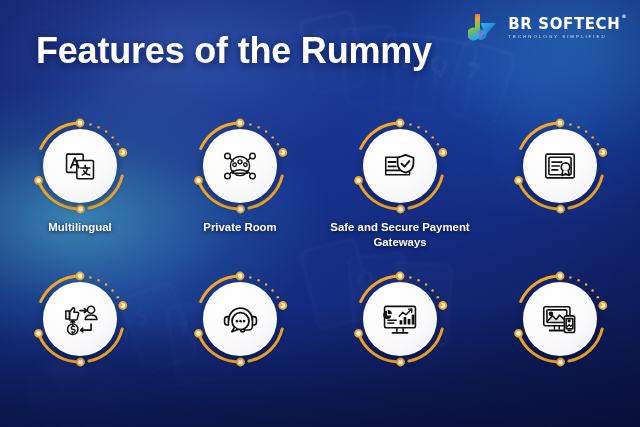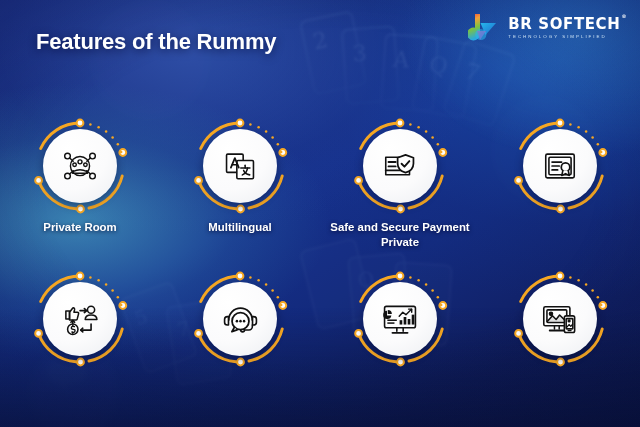--- a/index.html
+++ b/index.html
@@ -43,21 +43,21 @@
   }
   .logo-reg{font-size:5px;vertical-align:super;position:relative;top:-5px;left:1px;}
   .logo-tag{
     font-size:4.4px;letter-spacing:2.0px;color:#cfe4f5;margin-top:3px;
     font-family:"Liberation Sans", sans-serif;white-space:nowrap;
   }
 
   
   .title{
     position:absolute;left:36px;top:27px;width:430px;
-    color:#fff;font-size:22px;font-weight:700;line-height:1.32;
+    color:#fff;font-size:36px;font-weight:700;line-height:1.32;
     letter-spacing:-.2px;
     text-shadow:0 2px 8px rgba(4,10,50,.65);
     font-family:"Liberation Sans", sans-serif;
   }
   .title .l2{display:block;}
 
   
   .grid{position:absolute;left:0;top:118px;width:640px;}
   .row{display:flex;}
   .cell{width:160px;display:flex;flex-direction:column;align-items:center;}
@@ -212,20 +212,61 @@
             <g fill="#F7A823">
               <circle cx="58.4" cy="6.4" r="1.25"></circle>
                 <circle cx="66.6" cy="9.2" r="1.25"></circle>
               <circle cx="74.1" cy="13.6" r="1.25"></circle>
                 <circle cx="80.6" cy="19.4" r="1.25"></circle>
               <circle cx="85.8" cy="26.3" r="1.25"></circle>
                 <circle cx="89.2" cy="34" r="1.25"></circle>
             </g>
           </svg>
           <div class="disc">
+            <svg width="38" height="38" viewBox="0 0 48 48">
+              <g fill="none" stroke="#111" stroke-width="2" stroke-linejoin="round" stroke-linecap="round">
+                <rect x="7" y="9" width="21" height="23" rx="1.5" fill="#fff"></rect>
+                <rect x="20" y="17" width="21" height="23" rx="1.5" fill="#fff"></rect>
+                <path d="M12.5 26 L17.5 14 L22.5 26" stroke-width="2.2"></path>
+                <path d="M14.3 22.5 h6.4" stroke-width="2"></path>
+                <path d="M30.5 23 v3.6" stroke-width="2"></path>
+                <path d="M25 26.6 h11.5" stroke-width="2"></path>
+                <path d="M33.4 26.6 q-0.4 6.2 -6.4 8.6" stroke-width="2"></path>
+                <path d="M28.6 29.6 q1.6 4.3 7.6 5.6" stroke-width="2"></path>
+              </g>
+            </svg>
+          </div>
+        </div>
+        <div class="label">Multilingual</div>
+      </div>
+
+      <div class="cell">
+        <div class="badge">
+          <svg class="ring" width="96" height="96" viewBox="0 0 96 96">
+            <g fill="none" stroke="#F7A823" stroke-width="3" stroke-linecap="round">
+              <path d="M48 5 A43 43 0 0 0 8.7 30.5"></path>
+              <path d="M6.6 62.4 A43 43 0 0 0 44 90.8"></path>
+              <path d="M57 90 A43 43 0 0 0 90.2 58"></path>
+            </g>
+            <g stroke="#F7A823" stroke-width="2" fill="#ffffff">
+              <circle cx="48" cy="5" r="3.4"></circle>
+                <circle cx="6.6" cy="62.4" r="3.4"></circle>
+              <circle cx="48.5" cy="91" r="3.4"></circle>
+                <circle cx="90.8" cy="34.5" r="3.4"></circle>
+            </g>
+            <g fill="#F7A823">
+              <circle cx="58.4" cy="6.4" r="1.25"></circle>
+                <circle cx="66.6" cy="9.2" r="1.25"></circle>
+              <circle cx="74.1" cy="13.6" r="1.25"></circle>
+                <circle cx="80.6" cy="19.4" r="1.25"></circle>
+              <circle cx="85.8" cy="26.3" r="1.25"></circle>
+                <circle cx="89.2" cy="34" r="1.25"></circle>
+            </g>
+          </svg>
+          <div class="disc">
             <svg width="40" height="40" viewBox="0 0 48 48">
               <g fill="none" stroke="#111" stroke-width="1.7" stroke-linecap="round" stroke-linejoin="round">
                 <circle cx="24" cy="24" r="11.5"></circle>
                 <circle cx="9" cy="12" r="3.4"></circle>
                   <circle cx="39" cy="12" r="3.4"></circle>
                 <circle cx="9" cy="36" r="3.4"></circle>
                   <circle cx="39" cy="36" r="3.4"></circle>
                 <path d="M11.6 14.5 L15.8 18.2"></path>
                   <path d="M36.4 14.5 L32.2 18.2"></path>
                 <path d="M11.6 33.5 L15.8 29.8"></path>
@@ -261,72 +302,31 @@
                 <circle cx="66.6" cy="9.2" r="1.25"></circle>
               <circle cx="74.1" cy="13.6" r="1.25"></circle>
                 <circle cx="80.6" cy="19.4" r="1.25"></circle>
               <circle cx="85.8" cy="26.3" r="1.25"></circle>
                 <circle cx="89.2" cy="34" r="1.25"></circle>
             </g>
           </svg>
           <div class="disc">
             <svg width="38" height="38" viewBox="0 0 48 48">
               <g fill="none" stroke="#111" stroke-width="2" stroke-linejoin="round" stroke-linecap="round">
-                <rect x="7" y="9" width="21" height="23" rx="1.5" fill="#fff"></rect>
-                <rect x="20" y="17" width="21" height="23" rx="1.5" fill="#fff"></rect>
-                <path d="M12.5 26 L17.5 14 L22.5 26" stroke-width="2.2"></path>
-                <path d="M14.3 22.5 h6.4" stroke-width="2"></path>
-                <path d="M30.5 23 v3.6" stroke-width="2"></path>
-                <path d="M25 26.6 h11.5" stroke-width="2"></path>
-                <path d="M33.4 26.6 q-0.4 6.2 -6.4 8.6" stroke-width="2"></path>
-                <path d="M28.6 29.6 q1.6 4.3 7.6 5.6" stroke-width="2"></path>
-              </g>
-            </svg>
-          </div>
-        </div>
-        <div class="label">Multilingual</div>
-      </div>
-
-      <div class="cell">
-        <div class="badge">
-          <svg class="ring" width="96" height="96" viewBox="0 0 96 96">
-            <g fill="none" stroke="#F7A823" stroke-width="3" stroke-linecap="round">
-              <path d="M48 5 A43 43 0 0 0 8.7 30.5"></path>
-              <path d="M6.6 62.4 A43 43 0 0 0 44 90.8"></path>
-              <path d="M57 90 A43 43 0 0 0 90.2 58"></path>
-            </g>
-            <g stroke="#F7A823" stroke-width="2" fill="#ffffff">
-              <circle cx="48" cy="5" r="3.4"></circle>
-                <circle cx="6.6" cy="62.4" r="3.4"></circle>
-              <circle cx="48.5" cy="91" r="3.4"></circle>
-                <circle cx="90.8" cy="34.5" r="3.4"></circle>
-            </g>
-            <g fill="#F7A823">
-              <circle cx="58.4" cy="6.4" r="1.25"></circle>
-                <circle cx="66.6" cy="9.2" r="1.25"></circle>
-              <circle cx="74.1" cy="13.6" r="1.25"></circle>
-                <circle cx="80.6" cy="19.4" r="1.25"></circle>
-              <circle cx="85.8" cy="26.3" r="1.25"></circle>
-                <circle cx="89.2" cy="34" r="1.25"></circle>
-            </g>
-          </svg>
-          <div class="disc">
-            <svg width="38" height="38" viewBox="0 0 48 48">
-              <g fill="none" stroke="#111" stroke-width="2" stroke-linejoin="round" stroke-linecap="round">
                 <path d="M6 13 h30 v22 h-30 z"></path>
                 <path d="M9.5 19 h9" stroke-width="2.4"></path>
                 <path d="M9.5 24.5 h9" stroke-width="2.4"></path>
                 <path d="M6 29.5 h24" stroke-width="2.4"></path>
                 <path d="M31 10 l10 3.6 v7.2 c0 6.2 -4.2 9.9 -10 11.6 -5.8 -1.7 -10 -5.4 -10 -11.6 v-7.2 z" fill="#fff" stroke-width="2.2"></path>
                 <path d="M26 21.2 l3.6 3.6 6.2 -7" stroke-width="2.4"></path>
               </g>
             </svg>
           </div>
         </div>
-        <div class="label">Safe and Secure Payment Private</div>
+        <div class="label">Safe and Secure Payment Gateways</div>
       </div>
 
       <div class="cell">
         <div class="badge">
           <svg class="ring" width="96" height="96" viewBox="0 0 96 96">
             <g fill="none" stroke="#F7A823" stroke-width="3" stroke-linecap="round">
               <path d="M48 5 A43 43 0 0 0 8.7 30.5"></path>
               <path d="M6.6 62.4 A43 43 0 0 0 44 90.8"></path>
               <path d="M57 90 A43 43 0 0 0 90.2 58"></path>
             </g>

